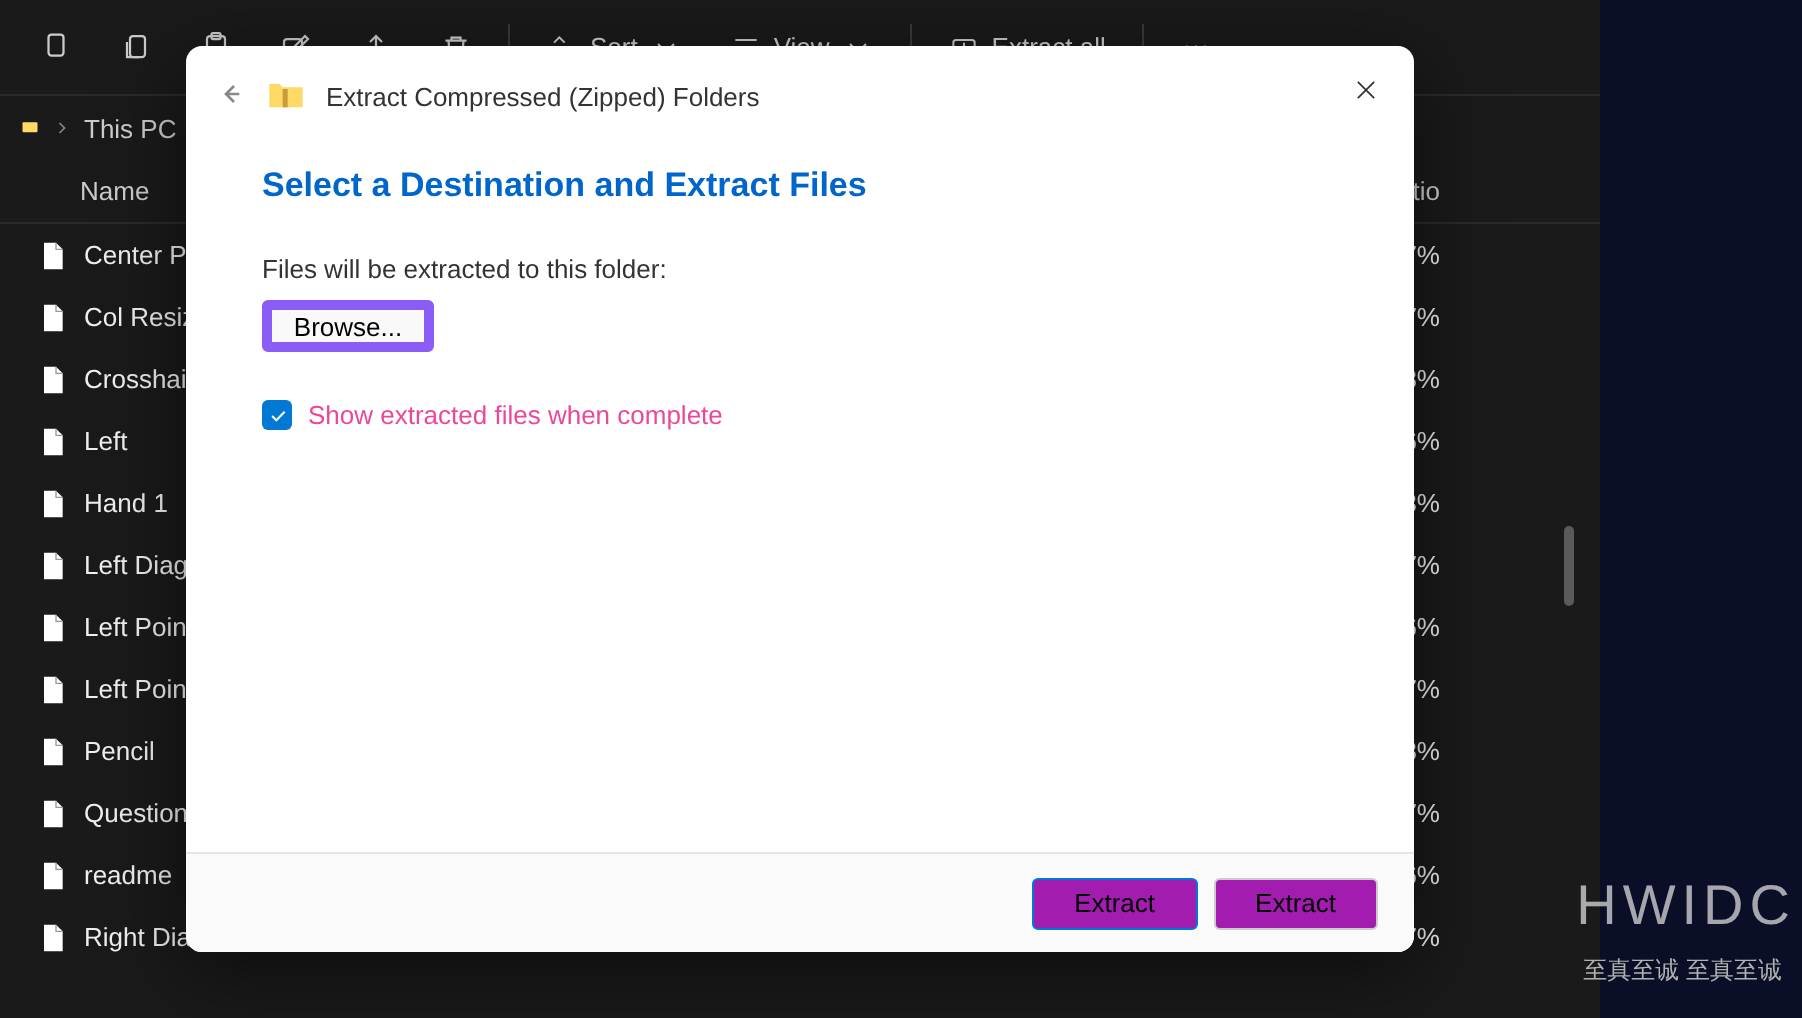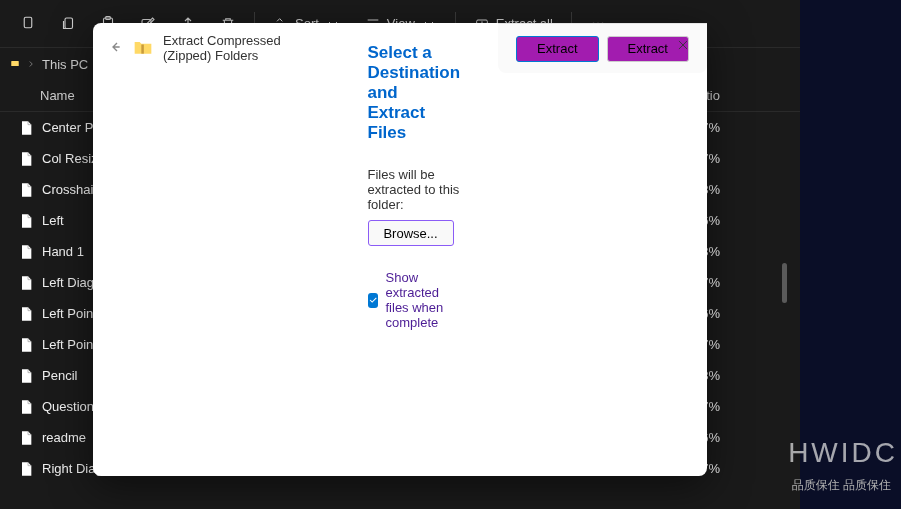--- a/index.html
+++ b/index.html
@@ -32,34 +32,34 @@
 .fname svg { width: 16px; height: 18px; fill: #f0f0f0; flex-shrink: 0; }
 .ftype { width: 170px; color: #ddd; }
 .fcsize { width: 100px; text-align: right; padding-right: 20px; }
 .fpw { width: 60px; }
 .fsize { width: 90px; text-align: right; padding-right: 18px; }
 .fratio { width: 56px; text-align: right; }
 
 .scrollbar { position: absolute; right: 112px; top: 98px; width: 10px; height: 402px; }
 .sb-thumb { position: absolute; top: 165px; width: 5px; right: 2px; height: 40px; background: #5a5a5a; border-radius: 3px; }
 
-.dialog { position: absolute; left: 93px; top: 23px; width: 614px; height: 453px; background: #fff; border-radius: 8px; box-shadow: 0 10px 40px rgba(0,0,0,0.5); display: flex; flex-direction: row; }
+.dialog { position: absolute; left: 93px; top: 23px; width: 614px; height: 453px; background: #fff; border-radius: 8px; box-shadow: 0 10px 40px rgba(0,0,0,0.5); display: flex; flex-direction: column; }
 .dlg-close { position: absolute; right: 12px; top: 10px; width: 24px; height: 24px; cursor: pointer; display: flex; align-items: center; justify-content: center; }
 .dlg-close svg { width: 14px; height: 14px; stroke: #333; stroke-width: 1.5; fill: none; }
 .dlg-header { height: 40px; display: flex; align-items: center; padding: 10px 14px 0 14px; gap: 10px; font-size: 13px; color: #333; }
 .dh-back svg { width: 16px; height: 16px; stroke: #888; fill: none; stroke-width: 2; }
 .dh-folder svg { width: 20px; height: 18px; }
 .dlg-body { padding: 20px 38px; flex: 1; }
 .dlg-title { font-size: 17px; color: #0066cc; font-weight: 700; margin-bottom: 24px; }
 .dlg-label { font-size: 13px; color: #333; margin-bottom: 8px; }
 .dlg-inputrow { display: flex; gap: 10px; margin-bottom: 24px; }
 .dlg-input { flex: 1; height: 26px; border: 1px solid #0078d4; padding: 2px 6px; font-size: 13px; }
 .dlg-input .selected { background: #0078d4; color: #fff; padding: 1px 2px; }
-.dlg-browse { width: 86px; height: 26px; border: 1px solid #8b5cf6; background: #f9f9f9; font-size: 13px; cursor: pointer; border-radius: 3px; }
-.dlg-check { display: flex; align-items: center; gap: 8px; font-size: 13px; color: #4c1d95; }
+.dlg-browse { width: 86px; height: 26px; border: 5px solid #8b5cf6; background: #f9f9f9; font-size: 13px; cursor: pointer; border-radius: 3px; }
+.dlg-check { display: flex; align-items: center; gap: 8px; font-size: 13px; color: #ec4899; }
 .checkbox { width: 15px; height: 15px; background: #0078d4; border-radius: 3px; display: flex; align-items: center; justify-content: center; }
 .checkbox svg { width: 10px; height: 10px; stroke: #fff; stroke-width: 2.5; fill: none; }
 .dlg-footer { height: 50px; border-top: 1px solid #e5e5e5; display: flex; align-items: center; justify-content: flex-end; padding: 0 18px; gap: 8px; background: #fafafa; border-radius: 0 0 8px 8px; }
 .dlg-btn { height: 26px; padding: 0 20px; border: 1px solid #ccc; background: #a21caf; font-size: 13px; cursor: pointer; border-radius: 3px; }
 .dlg-btn.primary { border-color: #0078d4; }
 
 .watermark { position: absolute; right: 3px; bottom: 40px; color: #e8e8e8; font-size: 28px; font-weight: normal; letter-spacing: 3px; opacity: 0.7; pointer-events: none; }
 .watermark2 { position: absolute; right: 10px; bottom: 15px; font-size: 12px; color: #b0b0b0; pointer-events: none; }
 </style>
 </head>
@@ -368,13 +368,13 @@
       <span>Show extracted files when complete</span>
     </div>
   </div>
   <div class="dlg-footer">
     <button class="dlg-btn primary">Extract</button>
     <button class="dlg-btn">Extract</button>
   </div>
 </div>
 
 <div class="watermark">HWIDC</div>
-<div class="watermark2">品质保住 品质保住</div>
+<div class="watermark2">至真至诚 至真至诚</div>
 
 </body></html>

